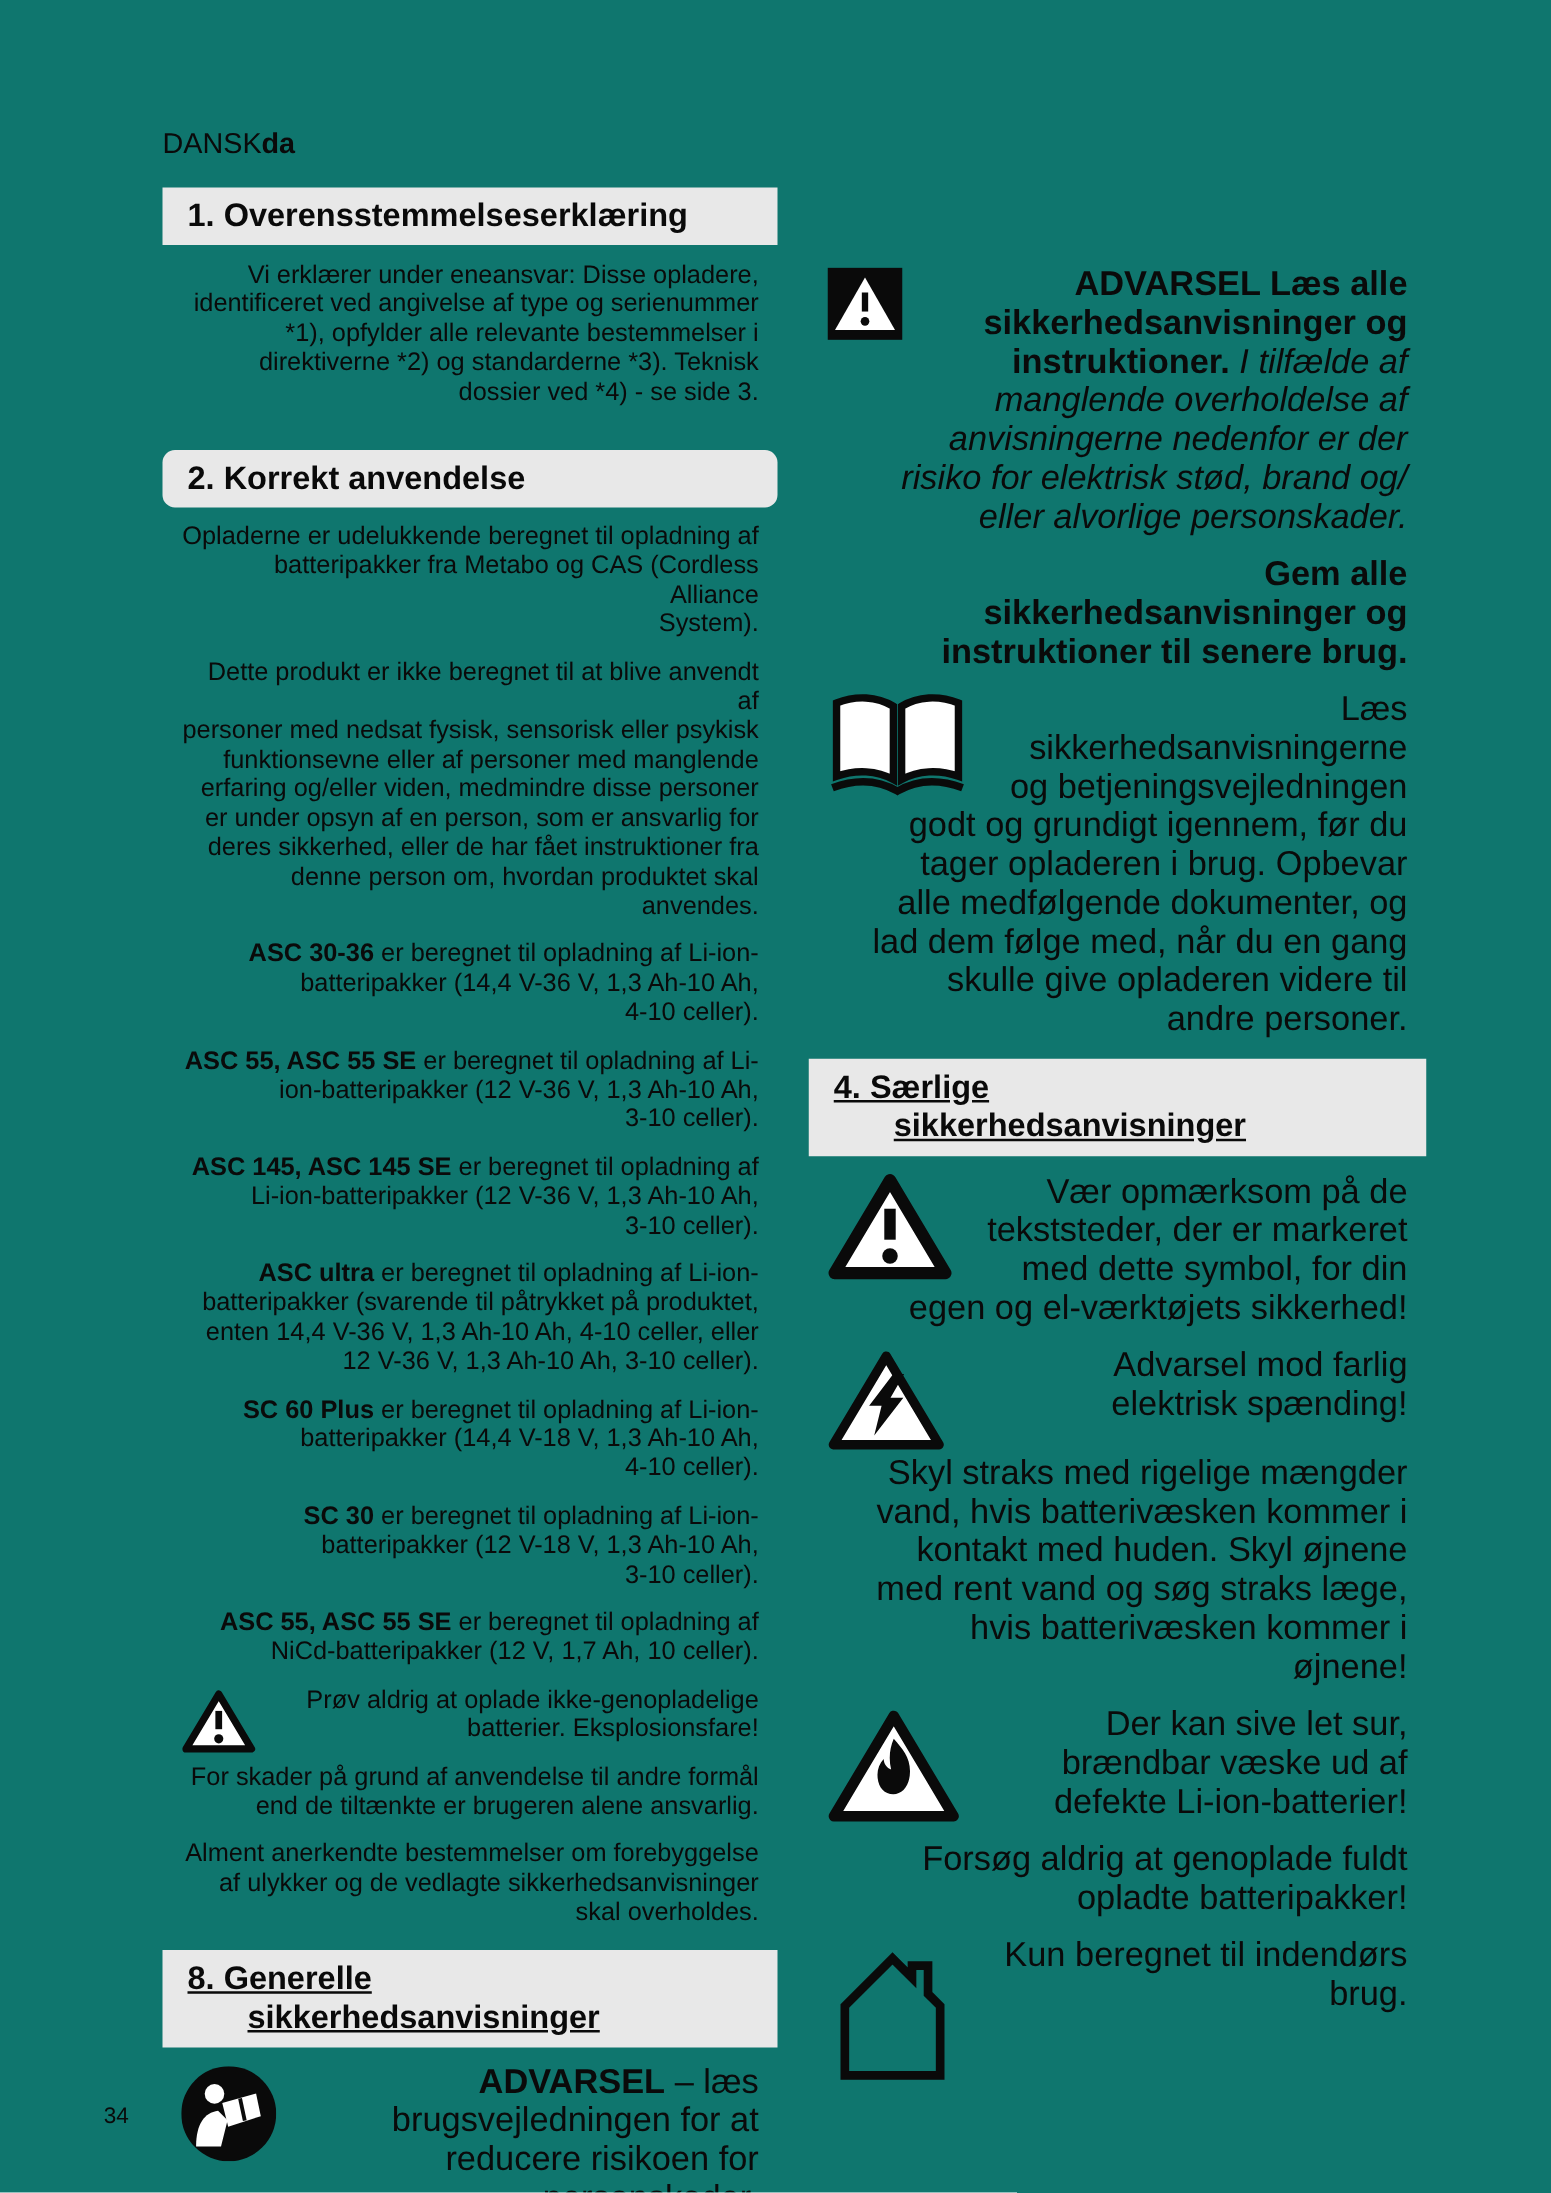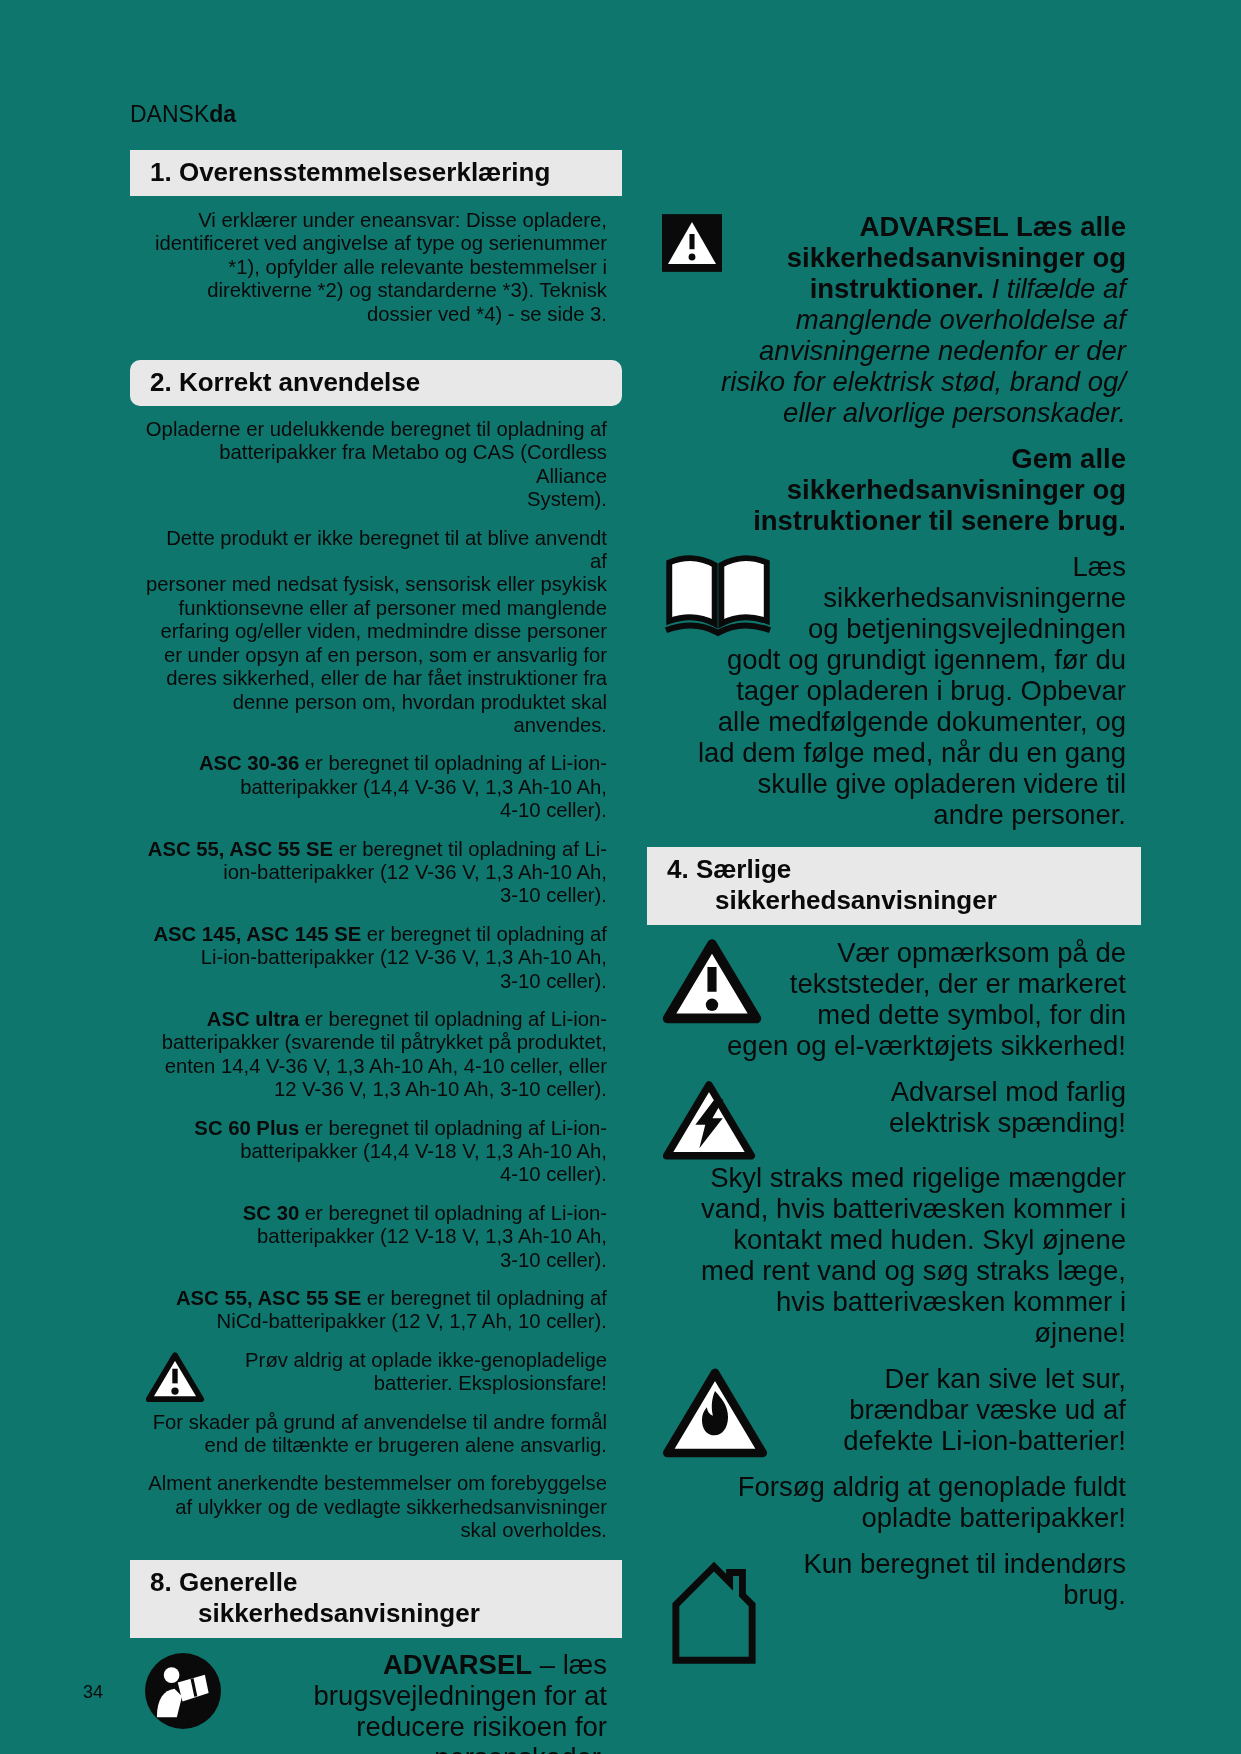--- a/index.html
+++ b/index.html
@@ -18,21 +18,21 @@
   .sec-one{line-height:29px;padding:8px 8px 9px 20px;margin-top:0;}
   .sec-two{line-height:31px;padding:7px 8px 9px 68px;text-indent:-48px;white-space:pre-line;}
 
   .t-body{font-size:20.3px;line-height:23.4px;white-space:pre-line;}
   .t-big{font-size:27.5px;line-height:31px;white-space:pre-line;}
   .bold{font-weight:700;}
   .ital{font-style:italic;}
 
   .mt-bar1{margin-top:23px;}
   .mt13{margin-top:13px;} .mt19{margin-top:34px;border-radius:10px;} .mt12{margin-top:12px;}
-  .mt9{margin-top:9px;} .mt10{margin-top:10px;} .mt17{margin-top:17px;}
+  .mt9{margin-top:9px;} .mt10{margin-top:10px;} .mt17{margin-top:17px;text-decoration:underline;}
   .mt11{margin-top:11px;} .mt15{margin-top:15px;} .mt14{margin-top:14px;}
   .clr{clear:left;}
 
   .float-icon{float:left;display:block;}
   .ic-warnsq{width:60px;height:58px;margin:3px 12px 2px 0;}
   .ic-book-open{width:112px;height:86px;margin:2px 16px 0 0;}
   .ic-warntri{width:100px;height:88px;margin:0 16px 0 0;}
   .ic-electric{width:94px;height:84px;margin:2px 16px 0 0;}
   .ic-fire{width:106px;height:95px;margin:2px 16px 0 0;}
   .ic-house{width:104px;height:112px;margin:6px 18px 0 0;}

